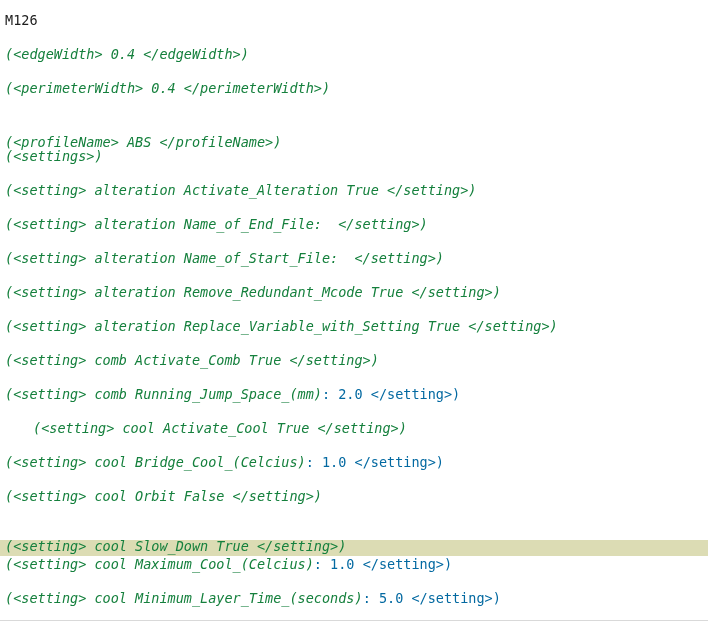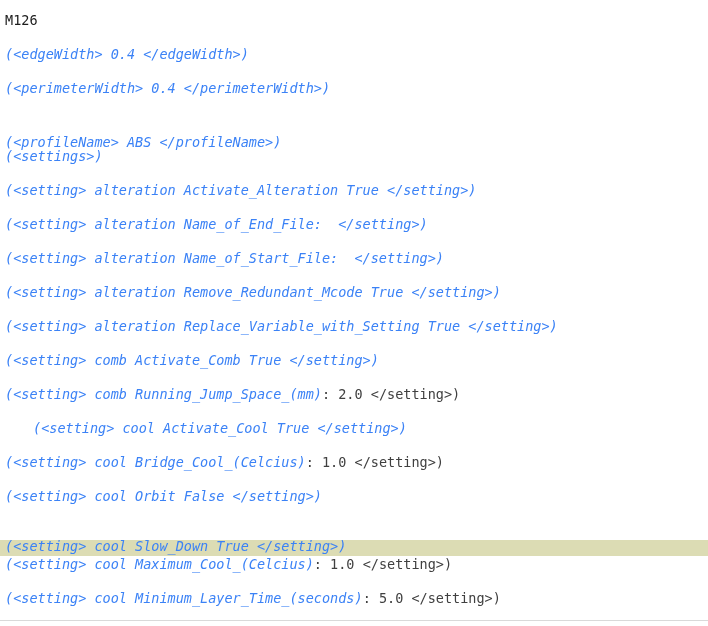--- a/index.html
+++ b/index.html
@@ -61,28 +61,28 @@
   
   .tok-plain {
     font-style: normal;
     color: #1c1c1c;
     font-weight: 400;
   }
 
   
   .tok-tag {
     font-style: italic;
-    color: #3b82f6;
+    color: #15803d;
     font-weight: 400;
   }
 
   
   .tok-value {
     font-style: normal;
-    color: #404040;
+    color: #0369a1;
     font-weight: 400;
   }
 </style>
 </head>
 <body>
 
 <div id="page" style="background: rgb(255, 255, 255);">
 
   <div class="highlight-band" style="top: 540px; background: rgb(220, 220, 180);"></div>
 

